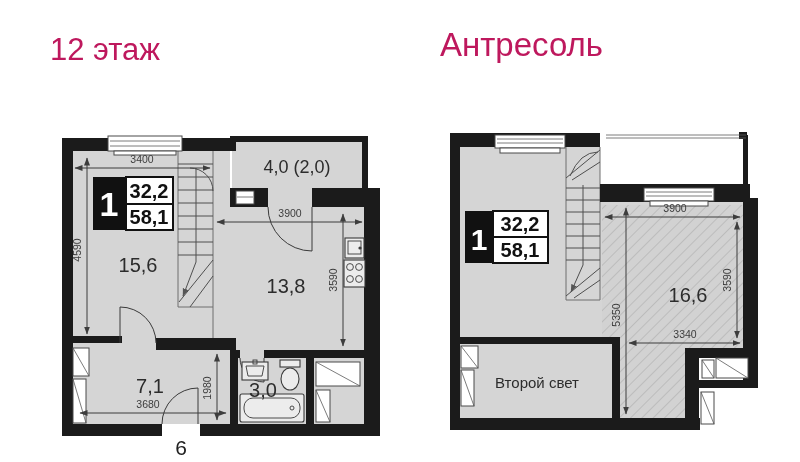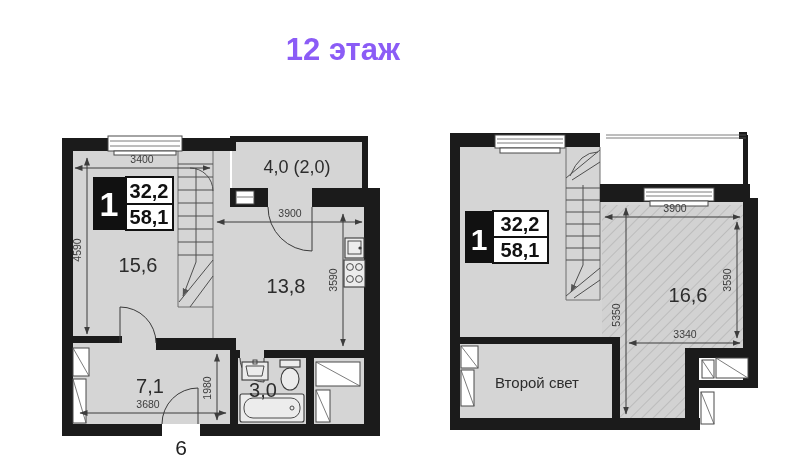--- a/index.html
+++ b/index.html
@@ -1,18 +1,18 @@
 <!DOCTYPE html>
 <html><head>
 <meta charset="utf-8">
 <style>
   html,body{margin:0;padding:0;background:#fff;}
   #canvas{position:relative;width:800px;height:462px;background:#fff;overflow:hidden;
           font-family:"Liberation Sans",sans-serif;}
-  .plan-title{position:absolute;text-align:right;font-weight:bold;color:#8b5cf6;}
+  .plan-title{position:absolute;text-align:left;font-weight:normal;color:#be185d;}
   #title-left{left:50px;top:32px;width:350px;font-size:31px;}
   #title-right{left:440px;top:26px;width:340px;font-size:33px;}
   svg{position:absolute;}
   #svg-left{left:50px;top:110px;}
   #svg-right{left:440px;top:110px;}
   .floor{fill:#d5d5d5;}
   .wall{fill:#1b1b1b;}
   .win{fill:#ffffff;stroke:#4a4a4a;stroke-width:1;}
   .winline{stroke:#5a5a5a;stroke-width:0.8;fill:none;}
   .thin{stroke:#6f6f6f;stroke-width:1;fill:none;}
@@ -32,20 +32,21 @@
   .badge-num-sm{font-size:30px;font-weight:bold;fill:#fff;}
   .badge-val{font-size:20px;font-weight:bold;fill:#111;}
   text{font-family:"Liberation Sans",sans-serif;}
 </style>
 </head>
 <body>
 
 <div id="canvas">
 
   <div class="plan-title" id="title-left">12 этаж</div>
+  <div class="plan-title" id="title-right">Антресоль</div>
 
   <svg id="svg-left" width="350" height="352" viewBox="0 0 350 352">
     <defs>
       <marker id="arr" markerWidth="9" markerHeight="8" refX="7.5" refY="4" orient="auto-start-reverse">
         <path d="M0,1 L8,4 L0,7 Z" fill="#3d3d3d"></path>
       </marker>
       <marker id="arrg" markerWidth="9" markerHeight="8" refX="7.5" refY="4" orient="auto-start-reverse">
         <path d="M0,1 L8,4 L0,7 Z" fill="#555"></path>
       </marker>
       <pattern id="hatch" width="8" height="8" patternUnits="userSpaceOnUse" patternTransform="rotate(-45)">

